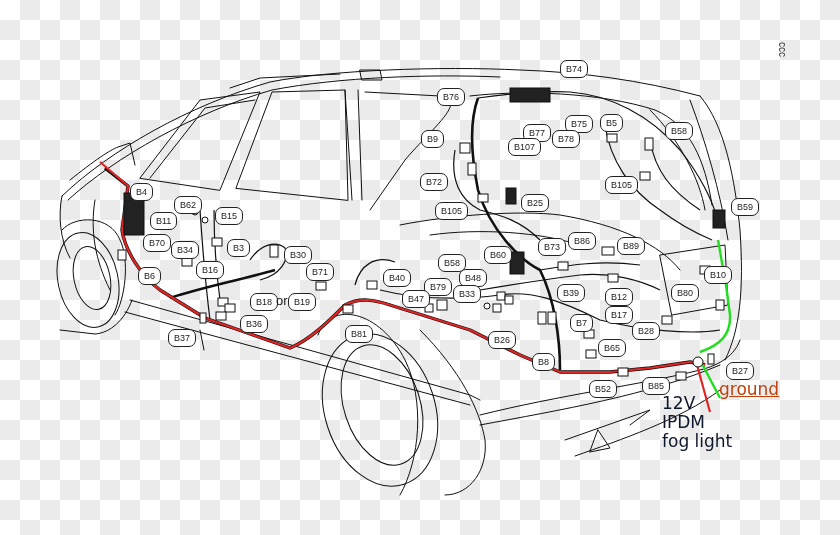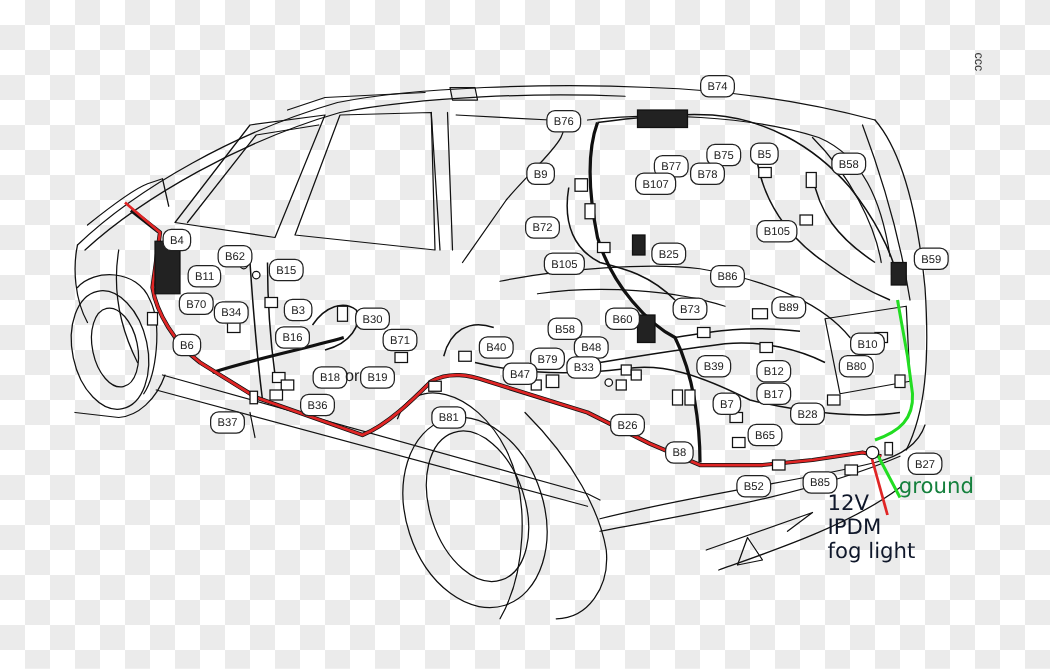--- a/index.html
+++ b/index.html
@@ -21,21 +21,21 @@
   .wire-red-under { fill: none; stroke: #111; stroke-width: 3.4; stroke-linejoin: round; }
   .wire-green { fill: none; stroke: #22dd22; stroke-width: 2.4; stroke-linejoin: round; }
   .conn { fill: #fff; stroke: #111; stroke-width: 1; }
   .conn-dark { fill: #222; stroke: #111; stroke-width: 1; }
   .tag { position: absolute; height: 12px; line-height: 12px; padding: 2px 5px;
          border: 1px solid #222; border-radius: 7px; background: #fff;
          font-size: 9px; color: #222; white-space: nowrap; letter-spacing: 0; }
   .or-text { position: absolute; font-size: 13px; color: #222; }
   .annot { position: absolute; font-family: "DejaVu Sans", sans-serif; font-size: 17px; line-height: 19px; }
   .annot.red { color: #0f172a; }
-  .annot.green { color: #15803d; }
+  .annot.green { color: #c2410c; text-decoration: underline; }
   .edge-glyph { position: absolute; font-size: 10px; color: #333; line-height: 9px; }
 </style>
 </head>
 <body>
 
 <svg id="diagram" viewBox="0 0 840 535" xmlns="http://www.w3.org/2000/svg">
 
   <g>
 
     <path class="outline" d="M62,196 C110,150 190,105 270,82 C330,70 440,66 520,70 C580,72 640,80 700,96"></path>
@@ -173,21 +173,21 @@
   <div class="tag" style="left:552px;top:130px">B78</div>
   <div class="tag" style="left:508px;top:138px">B107</div>
   <div class="tag" style="left:600px;top:114px">B5</div>
   <div class="tag" style="left:665px;top:122px">B58</div>
   <div class="tag" style="left:605px;top:176px">B105</div>
   <div class="tag" style="left:731px;top:198px">B59</div>
   <div class="tag" style="left:421px;top:130px">B9</div>
   <div class="tag" style="left:420px;top:173px">B72</div>
   <div class="tag" style="left:435px;top:202px">B105</div>
   <div class="tag" style="left:521px;top:194px">B25</div>
-  <div class="tag" style="left:568px;top:212px">B86</div>
+  <div class="tag" style="left:568px;top:232px">B86</div>
   <div class="tag" style="left:538px;top:238px">B73</div>
   <div class="tag" style="left:617px;top:237px">B89</div>
   <div class="tag" style="left:484px;top:246px">B60</div>
   <div class="tag" style="left:438px;top:254px">B58</div>
   <div class="tag" style="left:459px;top:269px">B48</div>
   <div class="tag" style="left:453px;top:285px">B33</div>
   <div class="tag" style="left:424px;top:278px">B79</div>
   <div class="tag" style="left:402px;top:290px">B47</div>
   <div class="tag" style="left:383px;top:269px">B40</div>
   <div class="tag" style="left:306px;top:263px">B71</div>
@@ -196,30 +196,30 @@
   <div class="tag" style="left:605px;top:288px">B12</div>
   <div class="tag" style="left:605px;top:306px">B17</div>
   <div class="tag" style="left:570px;top:314px">B7</div>
   <div class="tag" style="left:488px;top:331px">B26</div>
   <div class="tag" style="left:632px;top:322px">B28</div>
   <div class="tag" style="left:598px;top:339px">B65</div>
   <div class="tag" style="left:532px;top:353px">B8</div>
   <div class="tag" style="left:589px;top:380px">B52</div>
   <div class="tag" style="left:642px;top:377px">B85</div>
   <div class="tag" style="left:726px;top:362px">B27</div>
-  <div class="tag" style="left:680px;top:266px">B10</div>
+  <div class="tag" style="left:704px;top:266px">B10</div>
   <div class="tag" style="left:671px;top:284px">B80</div>
   <div class="tag" style="left:130px;top:183px">B4</div>
   <div class="tag" style="left:174px;top:196px">B62</div>
   <div class="tag" style="left:215px;top:207px">B15</div>
   <div class="tag" style="left:150px;top:212px">B11</div>
   <div class="tag" style="left:143px;top:234px">B70</div>
   <div class="tag" style="left:171px;top:241px">B34</div>
   <div class="tag" style="left:227px;top:239px">B3</div>
-  <div class="tag" style="left:220px;top:261px">B16</div>
+  <div class="tag" style="left:196px;top:261px">B16</div>
   <div class="tag" style="left:138px;top:267px">B6</div>
   <div class="tag" style="left:250px;top:293px">B18</div>
   <div class="or-text" style="left:276px;top:293px">or</div>
   <div class="tag" style="left:288px;top:293px">B19</div>
   <div class="tag" style="left:240px;top:315px">B36</div>
   <div class="tag" style="left:168px;top:329px">B37</div>
   <div class="tag" style="left:345px;top:325px">B81</div>
 </div>
 
 <div class="edge-glyph" style="left:778px;top:42px;writing-mode:vertical-rl;">ccc</div>

